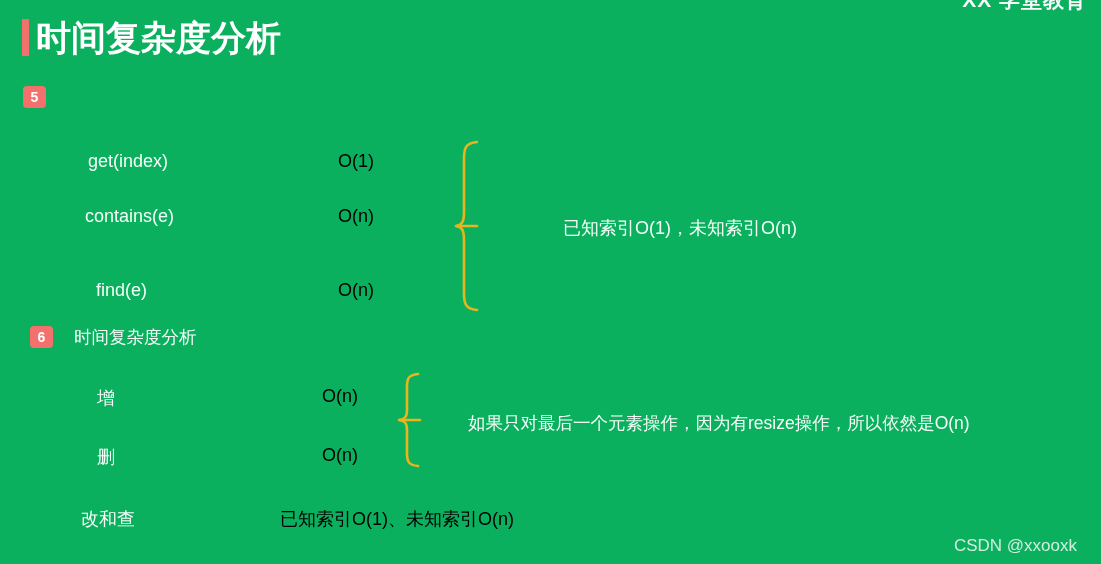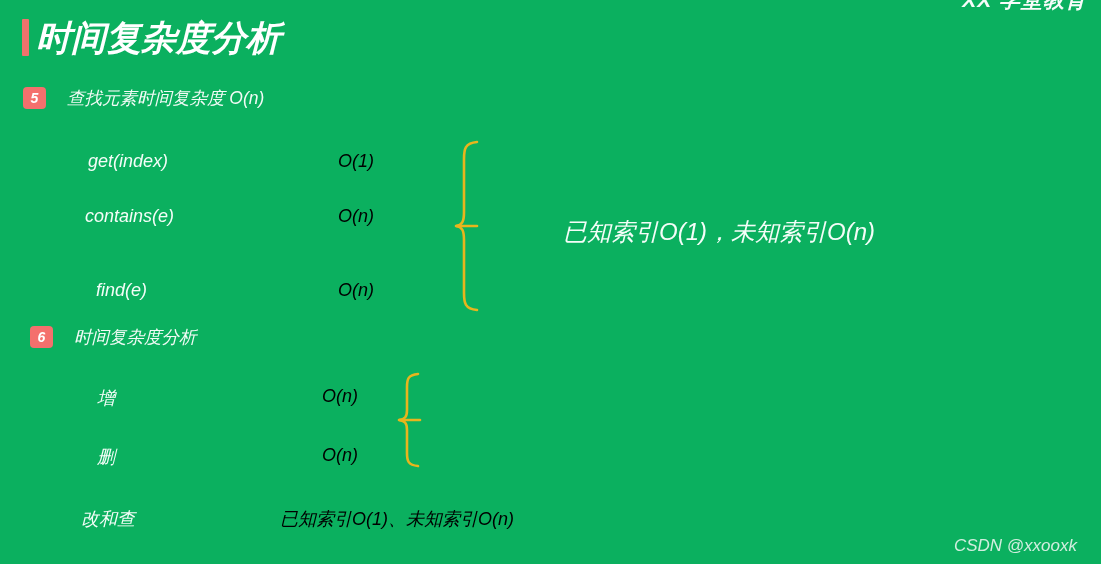--- a/index.html
+++ b/index.html
@@ -8,21 +8,20 @@
     background: #ffffff;
   }
   #slide {
     position: relative;
     width: 1101px;
     height: 564px;
     background: #0bb05f;
     overflow: hidden;
     font-family: "Liberation Sans", "DejaVu Sans", sans-serif;
     color: #ffffff;
-    font-style: italic;
     -webkit-font-smoothing: antialiased;
   }
 
   
   .corner-logo {
     position: absolute;
     right: 14px;
     top: -14px;
     font-size: 21px;
     font-weight: bold;
@@ -125,21 +124,21 @@
     pointer-events: none;
   }
   .brace svg { display: block; overflow: visible; }
 
   #brace1 { left: 455px; top: 140px; }
   #brace2 { left: 398px; top: 372px; }
 
   
   .note {
     position: absolute;
-    font-size: 24px;
+    font-size: 18px;
     color: #f4fdf8;
     white-space: nowrap;
   }
   #note1 { left: 563px; top: 216px; }
   #note2 { left: 468px; top: 411px; font-size: 17.5px; }
 
   
   .watermark {
     position: absolute;
     right: 24px;
@@ -157,21 +156,20 @@
 
   <div class="corner-logo">XX 学堂教育</div>
 
   <div class="title-row">
     <div class="title-bar"></div>
     <div class="title-text">时间复杂度分析</div>
   </div>
 
   <div class="sec-head" id="sec5">
     <div class="sec-badge">5</div>
-    <div class="sec-label">查找元素时间复杂度 O(n)</div>
   </div>
 
   <div class="row" id="r-get">
     <span class="op">get(index)</span>
     <span class="cx">O(1)</span>
   </div>
   <div class="row" id="r-contains">
     <span class="op">contains(e)</span>
     <span class="cx">O(n)</span>
   </div>
@@ -203,20 +201,21 @@
     <span class="cx">O(n)</span>
   </div>
 
   <div class="brace" id="brace2">
     <svg width="56" height="96" viewBox="0 0 56 96" fill="none">
       <path d="M20 2 C10 3, 9 7, 9 15 L9 38 C9 45, 7 47, 1 48 C7 49, 9 51, 9 58 L9 81 C9 89, 10 93, 20 94" stroke="#e8b51d" stroke-width="2.6" fill="none" stroke-linecap="round"></path>
       <path d="M1 48 L22 48" stroke="#e8b51d" stroke-width="2.6" stroke-linecap="round"></path>
     </svg>
   </div>
 
+  <div class="note" id="note2">如果只对最后一个元素操作，因为有resize操作，所以依然是O(n)</div>
 
   <div class="row" id="r-upd">
     <span class="op">改和查</span>
     <span class="cx">已知索引O(1)、未知索引O(n)</span>
   </div>
 
   <div class="watermark">CSDN @xxooxk</div>
 
 </div>
 

